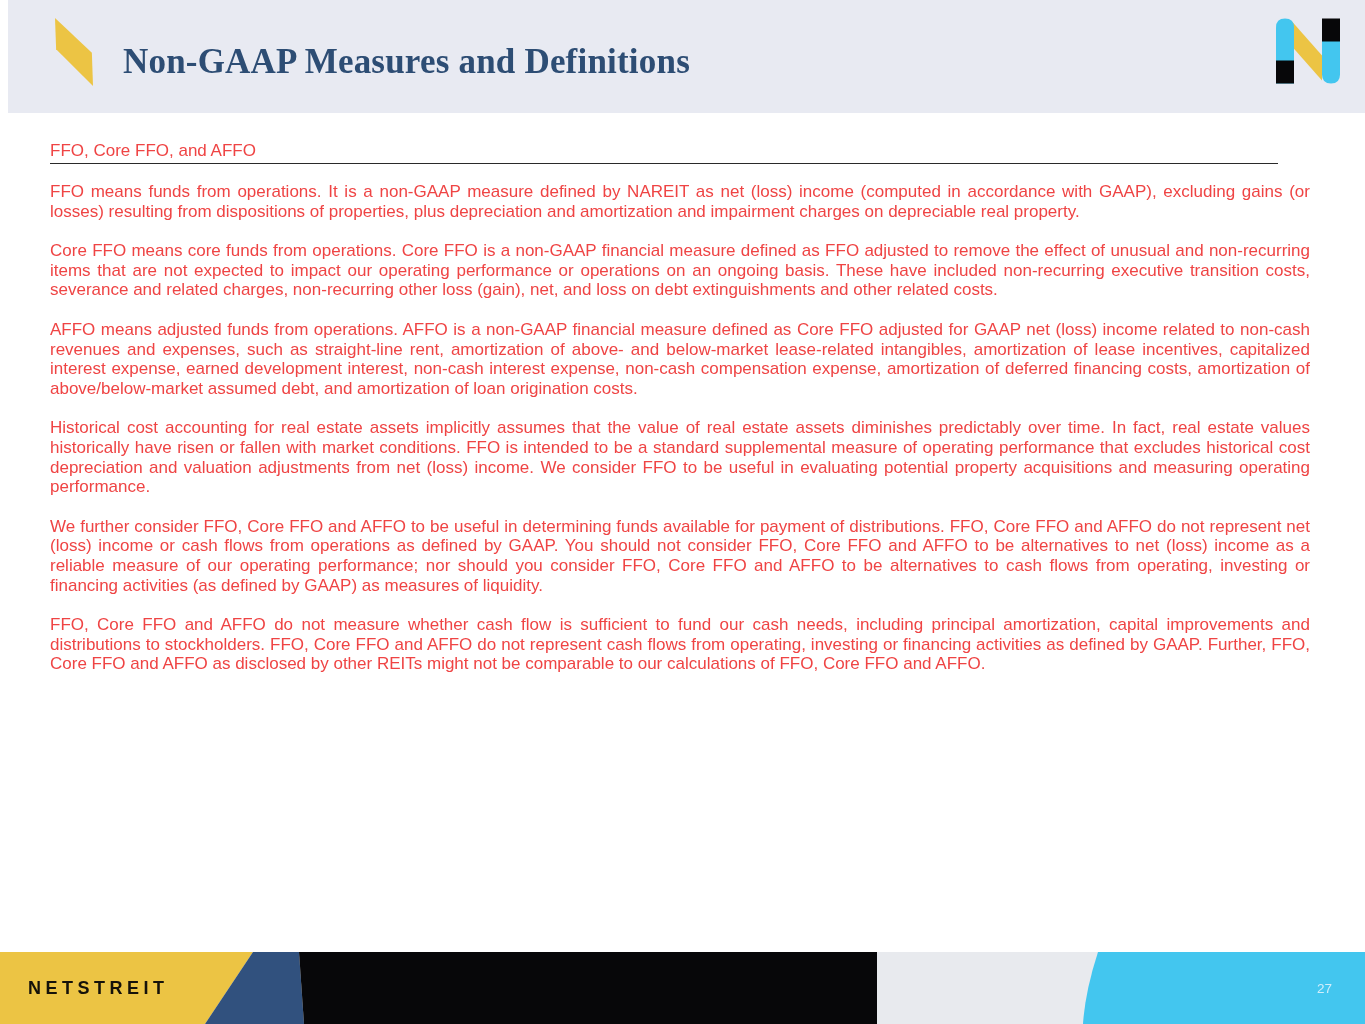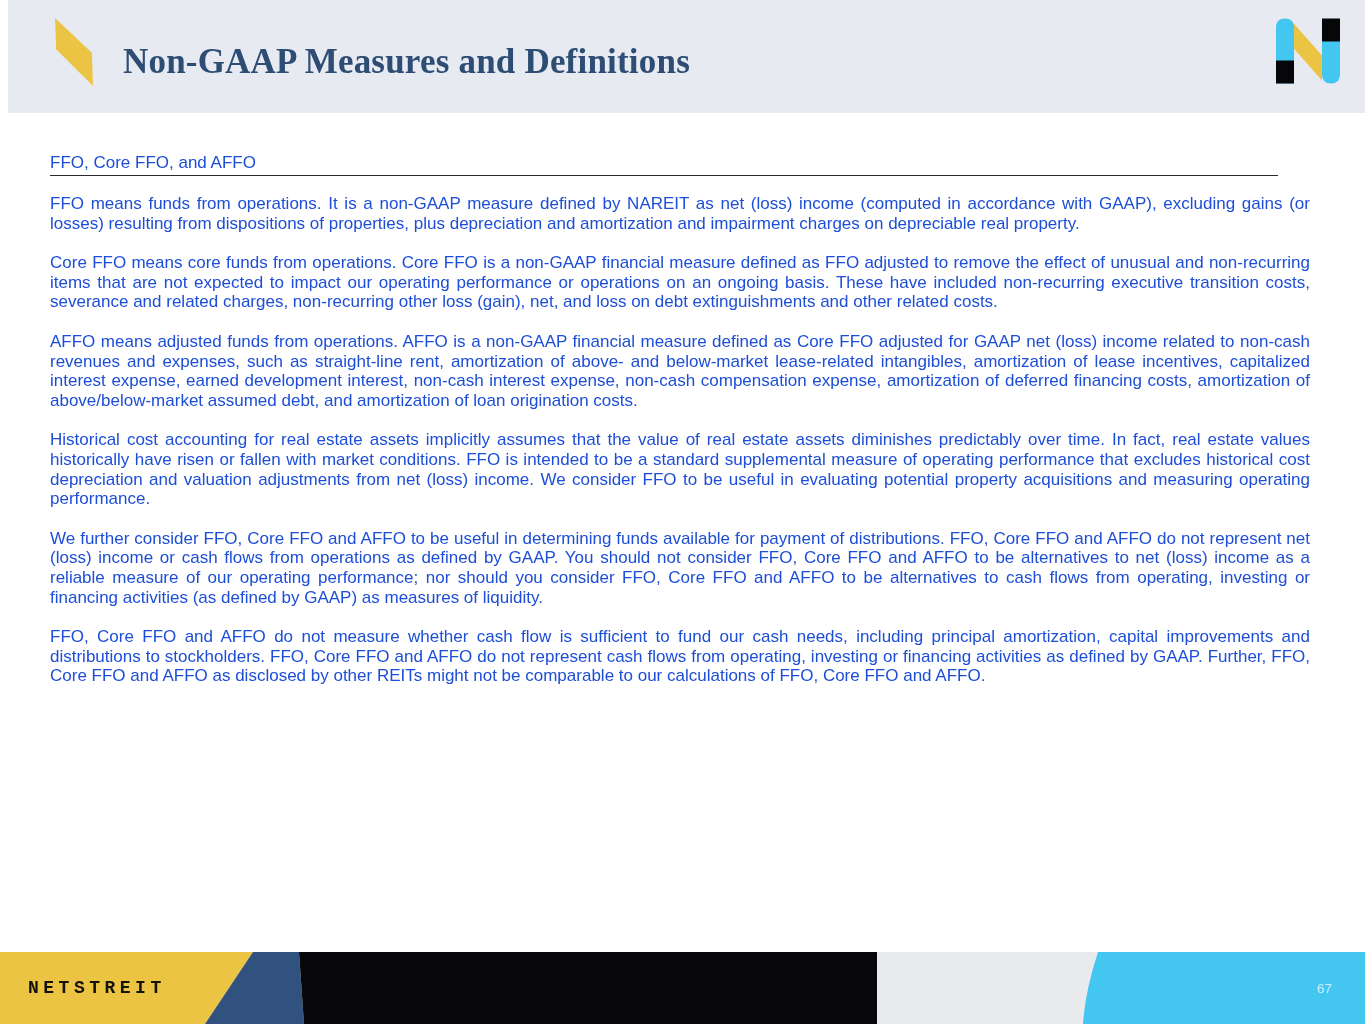--- a/index.html
+++ b/index.html
@@ -24,22 +24,21 @@
     position:absolute;left:115px;top:16px;
     font-family:"Liberation Serif", serif;
     font-weight:700;font-size:35px;line-height:46px;
     color:#2d4d74;letter-spacing:0.2px;
   }
   .logo-n{position:absolute;right:33px;top:18px;width:64px;height:66px;}
   
   .content{
     position:absolute;left:50px;top:113px;width:1260px;
     padding-top:28px;
-    color:#1d4ed8;
-    margin-top:12px;
+    color:#ef4444;
   }
   .section-heading{
     font-size:17px;line-height:20px;
     width:1228px;
     border-bottom:1.4px solid #2a2a2a;
     padding-bottom:2px;
     margin:0 0 18px 0;
   }
   .para{
     font-size:17px;line-height:19.6px;
@@ -49,21 +48,20 @@
   .lead{}
   
   .footer{
     position:absolute;left:0;bottom:0;width:1365px;height:72px;
   }
   .footer svg{position:absolute;left:0;top:0;}
   .brand-name{
     position:absolute;left:28px;top:50%;transform:translateY(-50%);
     font-size:18px;font-weight:700;letter-spacing:4.5px;
     color:#15120a;
-    font-family:Liberation Mono, monospace;
   }
   .page-number{
     position:absolute;right:33px;top:50%;transform:translateY(-50%);
     font-size:13.5px;color:#d2eefb;
   }
 </style>
 </head>
 <body>
 
 <div class="slide">
@@ -100,16 +98,16 @@
 
   <div class="footer">
     <svg width="1365" height="72" viewBox="0 0 1365 72">
       <rect x="0" y="0" width="1365" height="72" fill="#e8eaee"></rect>
       <polygon points="0,0 253,0 205,72 0,72" fill="#ecc444"></polygon>
       <polygon points="253,0 299,0 304,72 205,72" fill="#31517e"></polygon>
       <polygon points="299,0 877,0 877,72 304,72" fill="#070709"></polygon>
       <path d="M1098 0 H1365 V72 H1083 Q1085 40 1098 0 Z" fill="#43c6ef"></path>
     </svg>
     <div class="brand-name">NETSTREIT</div>
-    <div class="page-number">67</div>
+    <div class="page-number">27</div>
   </div>
 
 </div>
 
 </body></html>

